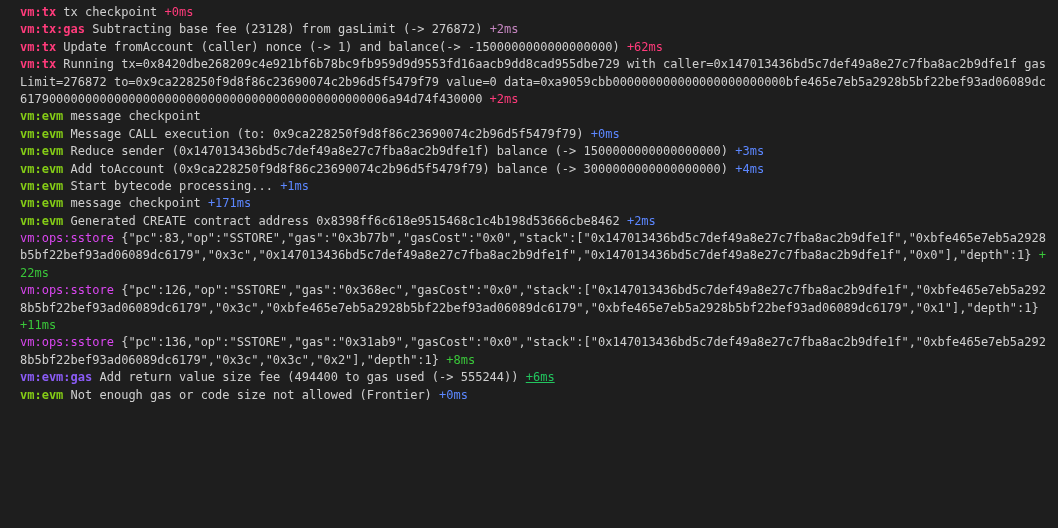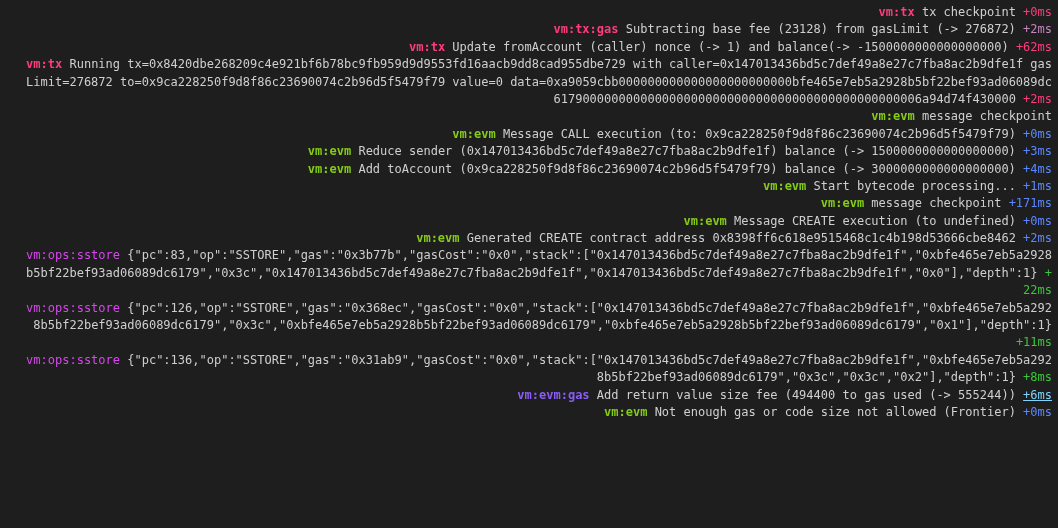--- a/index.html
+++ b/index.html
@@ -9,49 +9,47 @@
       font-size: 12px;
       line-height: 1.45;
       overflow: hidden;
       width: 1058px;
       height: 528px;
       padding: 4px 6px;
     }
     .line {
       white-space: pre-wrap;
       word-break: break-all;
-      text-align: right;
     }
     .indent { padding-left: 14px; }
     .tag-vmtx { color: #ff3b7b; font-weight: bold; }
     .tag-vmtxgas { color: #ff3b7b; font-weight: bold; }
     .tag-vmevm { color: #84cc16; font-weight: bold; }
     .tag-vmevmgas { color: #8b5cf6; font-weight: bold; }
     .tag-vmopssstore { color: #d946ef; font-weight: normal; }
     .msg { color: #cfcfcf; }
     .t-red { color: #ff3b7b; }
     .t-blue { color: #5c87ff; }
     .t-green { color: #3ac73a; }
-    .t-yellow { color: #7dd3fc; text-decoration: underline; }
+    .t-yellow { color: #22c55e; text-decoration: underline; }
     .t-magenta { color: #c586c0; }
   </style>
 </head>
 <body>
 
 <div id="terminal">
     <div class="line indent"><span class="tag-vmtx">vm:tx</span> <span class="msg">tx checkpoint</span> <span class="t-red">+0ms</span></div>
     <div class="line indent"><span class="tag-vmtxgas">vm:tx:gas</span> <span class="msg">Subtracting base fee (23128) from gasLimit (-&gt; 276872)</span> <span class="t-magenta">+2ms</span></div>
     <div class="line indent"><span class="tag-vmtx">vm:tx</span> <span class="msg">Update fromAccount (caller) nonce (-&gt; 1) and balance(-&gt; -1500000000000000000)</span> <span class="t-red">+62ms</span></div>
     <div class="line indent"><span class="tag-vmtx">vm:tx</span> <span class="msg">Running tx=0x8420dbe268209c4e921bf6b78bc9fb959d9d9553fd16aacb9dd8cad955dbe729 with caller=0x147013436bd5c7def49a8e27c7fba8ac2b9dfe1f gasLimit=276872 to=0x9ca228250f9d8f86c23690074c2b96d5f5479f79 value=0 data=0xa9059cbb000000000000000000000000bfe465e7eb5a2928b5bf22bef93ad06089dc617900000000000000000000000000000000000000000000006a94d74f430000</span> <span class="t-red">+2ms</span></div>
     <div class="line indent"><span class="tag-vmevm">vm:evm</span> <span class="msg">message checkpoint</span></div>
     <div class="line indent"><span class="tag-vmevm">vm:evm</span> <span class="msg">Message CALL execution (to: 0x9ca228250f9d8f86c23690074c2b96d5f5479f79)</span> <span class="t-blue">+0ms</span></div>
     <div class="line indent"><span class="tag-vmevm">vm:evm</span> <span class="msg">Reduce sender (0x147013436bd5c7def49a8e27c7fba8ac2b9dfe1f) balance (-&gt; 1500000000000000000)</span> <span class="t-blue">+3ms</span></div>
     <div class="line indent"><span class="tag-vmevm">vm:evm</span> <span class="msg">Add toAccount (0x9ca228250f9d8f86c23690074c2b96d5f5479f79) balance (-&gt; 3000000000000000000)</span> <span class="t-blue">+4ms</span></div>
     <div class="line indent"><span class="tag-vmevm">vm:evm</span> <span class="msg">Start bytecode processing...</span> <span class="t-blue">+1ms</span></div>
     <div class="line indent"><span class="tag-vmevm">vm:evm</span> <span class="msg">message checkpoint</span> <span class="t-blue">+171ms</span></div>
-    <div class="line indent"><span class="tag-vmevm">vm:evm</span> <span class="msg">Message CREATE execution (to undefined)</span> <span class="t-blue">+0ms</span></div>
     <div class="line indent"><span class="tag-vmevm">vm:evm</span> <span class="msg">Generated CREATE contract address 0x8398ff6c618e9515468c1c4b198d53666cbe8462</span> <span class="t-blue">+2ms</span></div>
     <div class="line indent"><span class="tag-vmopssstore">vm:ops:sstore</span> <span class="msg">{"pc":83,"op":"SSTORE","gas":"0x3b77b","gasCost":"0x0","stack":["0x147013436bd5c7def49a8e27c7fba8ac2b9dfe1f","0xbfe465e7eb5a2928b5bf22bef93ad06089dc6179","0x3c","0x147013436bd5c7def49a8e27c7fba8ac2b9dfe1f","0x147013436bd5c7def49a8e27c7fba8ac2b9dfe1f","0x0"],"depth":1}</span> <span class="t-green">+22ms</span></div>
     <div class="line indent"><span class="tag-vmopssstore">vm:ops:sstore</span> <span class="msg">{"pc":126,"op":"SSTORE","gas":"0x368ec","gasCost":"0x0","stack":["0x147013436bd5c7def49a8e27c7fba8ac2b9dfe1f","0xbfe465e7eb5a2928b5bf22bef93ad06089dc6179","0x3c","0xbfe465e7eb5a2928b5bf22bef93ad06089dc6179","0xbfe465e7eb5a2928b5bf22bef93ad06089dc6179","0x1"],"depth":1}</span> <span class="t-green">+11ms</span></div>
     <div class="line indent"><span class="tag-vmopssstore">vm:ops:sstore</span> <span class="msg">{"pc":136,"op":"SSTORE","gas":"0x31ab9","gasCost":"0x0","stack":["0x147013436bd5c7def49a8e27c7fba8ac2b9dfe1f","0xbfe465e7eb5a2928b5bf22bef93ad06089dc6179","0x3c","0x3c","0x2"],"depth":1}</span> <span class="t-green">+8ms</span></div>
     <div class="line indent"><span class="tag-vmevmgas">vm:evm:gas</span> <span class="msg">Add return value size fee (494400 to gas used (-&gt; 555244))</span> <span class="t-yellow">+6ms</span></div>
     <div class="line indent"><span class="tag-vmevm">vm:evm</span> <span class="msg">Not enough gas or code size not allowed (Frontier)</span> <span class="t-blue">+0ms</span></div>
   </div>
 
 </body></html>

